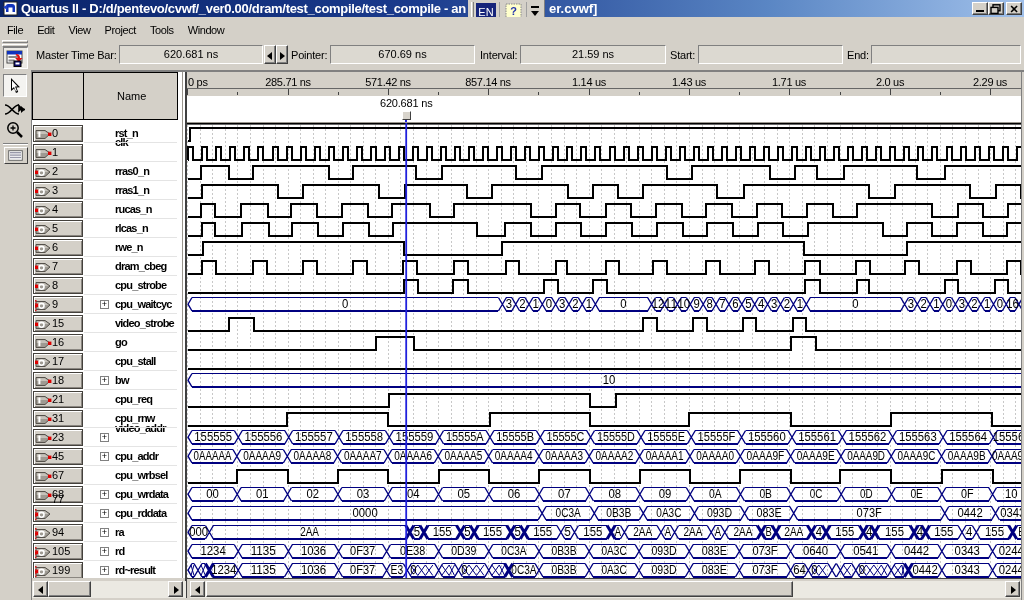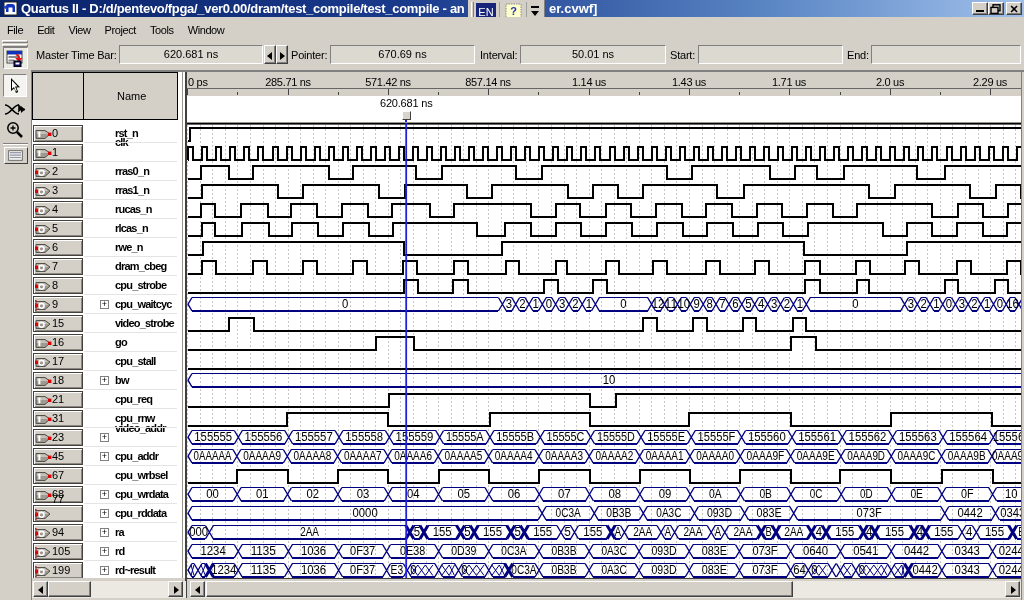--- a/index.html
+++ b/index.html
@@ -29,21 +29,21 @@
 .arrow { width:0; height:0; position:absolute; }
 </style></head>
 <body>
 
 <div class="abs titlebar"></div>
 <svg class="abs" style="left:3px;top:1px" width="16" height="15" viewBox="0 0 16 15">
  <rect x="1" y="1" width="13" height="13" fill="#fff" stroke="#222"></rect>
  <path d="M3 11 V5 Q3 3 5 3 H9 Q12 3 12 6 V11 H9.5 V6.5 H5.5 V11 Z" fill="#1133bb"></path>
  <path d="M0 6 L4 4 L4 9 Z" fill="#2244cc"></path>
 </svg>
-<div class="title-text">Quartus II - D:/d/pentevo/fpga/_ver0.00/dram/test_compile/test_compile - an</div>
+<div class="title-text">Quartus II - D:/d/pentevo/cvwf/_ver0.00/dram/test_compile/test_compile - an</div>
 
 <div class="abs" style="left:468px;top:0;width:77px;height:24px;background:#d4d0c8;border-right:1px solid #808080;border-bottom:1px solid #808080"></div>
 <div class="abs" style="left:471px;top:2px;width:3px;height:19px;border-left:1px solid #fff;border-right:1px solid #808080"></div>
 <div class="abs" style="left:476px;top:3px;width:20px;height:18px;background:#16247a;color:#fff;font-size:11px;text-align:center;line-height:18px">EN</div>
 <div class="abs" style="left:499px;top:2px;width:1px;height:19px;background:#a0a0a0"></div>
 <svg class="abs" style="left:505px;top:3px" width="18" height="18" viewBox="0 0 18 18">
  <rect x="1" y="1" width="15" height="14" fill="#ffffcc" stroke="#888" stroke-dasharray="1.5,1"></rect>
  <text x="8.5" y="12" font-size="11" font-weight="bold" text-anchor="middle" fill="#2233aa" font-family="Liberation Sans">?</text>
 </svg>
 <div class="abs" style="left:526px;top:2px;width:1px;height:19px;background:#a0a0a0"></div>
@@ -78,21 +78,21 @@
 </svg>
 <div class="tlab" style="left:36px">Master Time Bar:</div>
 <div class="field" style="left:119px;width:144px">620.681 ns</div>
 <div class="sbtn" style="left:264px;top:45px;width:12px;height:19px"></div>
 <div class="arrow" style="left:267px;top:52px;border-top:4px solid transparent;border-bottom:4px solid transparent;border-right:5px solid #000"></div>
 <div class="sbtn" style="left:276px;top:45px;width:12px;height:19px"></div>
 <div class="arrow" style="left:280px;top:52px;border-top:4px solid transparent;border-bottom:4px solid transparent;border-left:5px solid #000"></div>
 <div class="tlab" style="left:291px">Pointer:</div>
 <div class="field" style="left:330px;width:145px">670.69 ns</div>
 <div class="tlab" style="left:480px">Interval:</div>
-<div class="field" style="left:520px;width:146px">50.01 ns</div>
+<div class="field" style="left:520px;width:146px">21.59 ns</div>
 <div class="tlab" style="left:670px">Start:</div>
 <div class="field" style="left:698px;width:145px"></div>
 <div class="tlab" style="left:847px">End:</div>
 <div class="field" style="left:871px;width:150px"></div>
 
 <div class="abs" style="left:0;top:70px;width:31px;height:530px;background:#d4d0c8"></div>
 <div class="abs" style="left:3px;top:74px;width:24px;height:23px;border:1px solid;border-color:#808080 #fff #fff #808080;background:#f4f3f0"></div>
 <svg class="abs" style="left:9px;top:78px" width="13" height="16" viewBox="0 0 13 16">
  <path d="M2 0 L2 13 L5.2 10.4 L7 15 L9.2 14 L7.4 9.6 L11 9.2 Z" fill="#000"></path>
  <path d="M3 2.4 L3 10.7 L5 9 L6.9 13.4 L7.9 13 L6 8.6 L8.6 8.4 Z" fill="#fff"></path>

